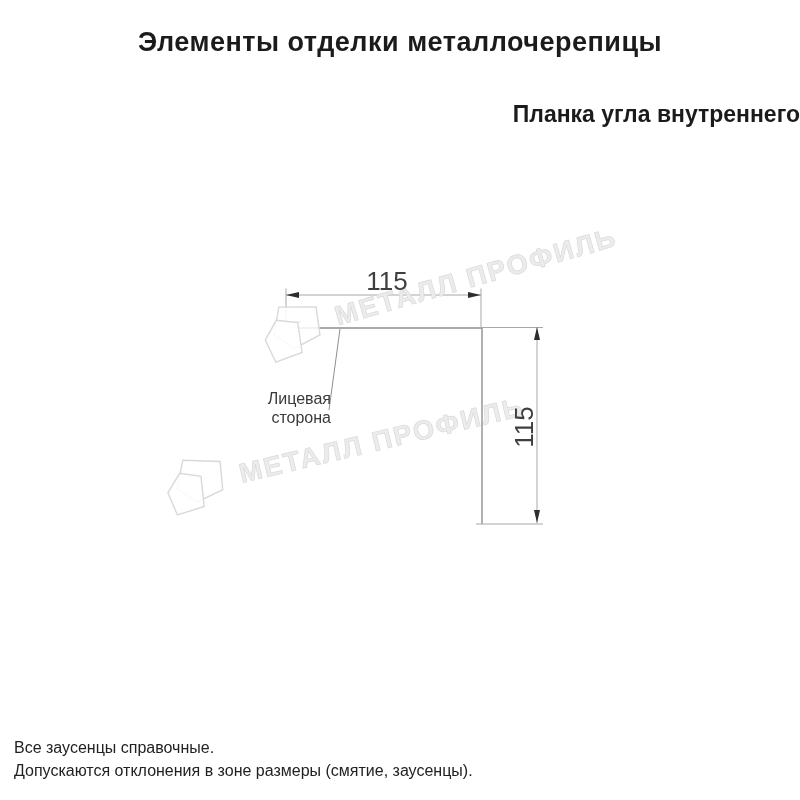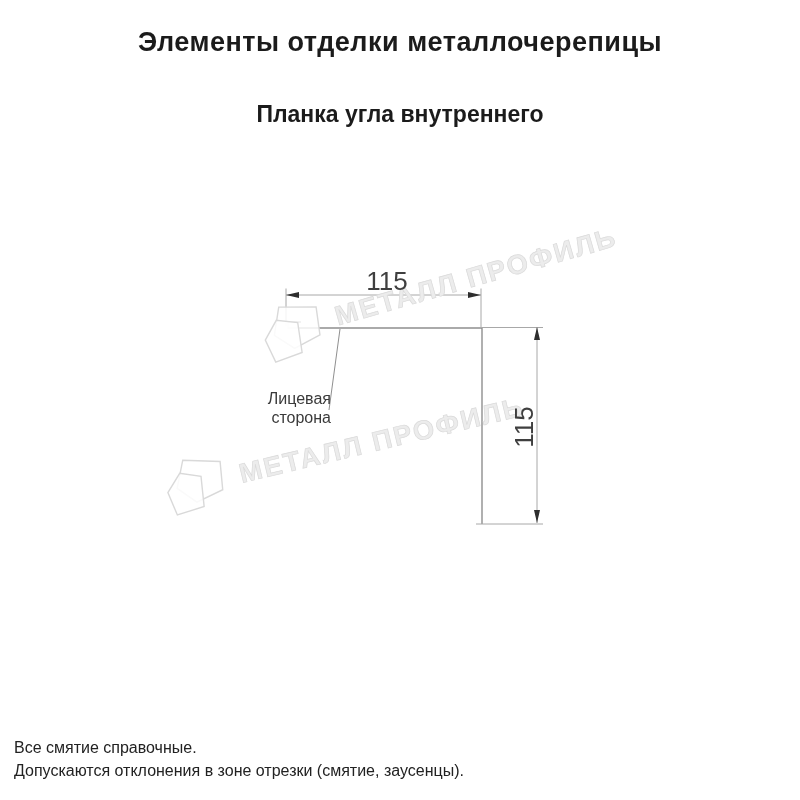--- a/index.html
+++ b/index.html
@@ -24,21 +24,21 @@
     font-size: 27px;
     font-weight: bold;
     color: #1b1b1b;
     letter-spacing: 0.5px;
   }
   .product-block {
     position: absolute;
     top: 98px;
     left: 0;
     width: 800px;
-    text-align: center;
+    text-align: right;
     color: #1b1b1b;
   }
   .product-name, .product-sku {
     font-size: 23px;
     font-weight: bold;
     line-height: 32px;
   }
   .drawing-svg {
     position: absolute;
     top: 0;
@@ -126,17 +126,17 @@
 
     <text class="dim-text" x="387" y="290" text-anchor="middle">115</text>
     <text class="dim-text" transform="translate(533,427) rotate(-90)" text-anchor="middle">115</text>
 
     <path class="leader-line" d="M 340 329 L 329 410"></path>
     <text class="label-text" x="331" y="404" text-anchor="end">Лицевая</text>
     <text class="label-text" x="331" y="423" text-anchor="end">сторона</text>
   </svg>
 
   <div class="notes">
-    <div>Все смятие справочные.</div>
-    <div>Допускаются отклонения в зоне отрезки (смятие, заусенцы).</div>
+    <div>Все заусенцы справочные.</div>
+    <div>Допускаются отклонения в зоне размеры (смятие, заусенцы).</div>
   </div>
 
 </div>
 
 </body></html>

